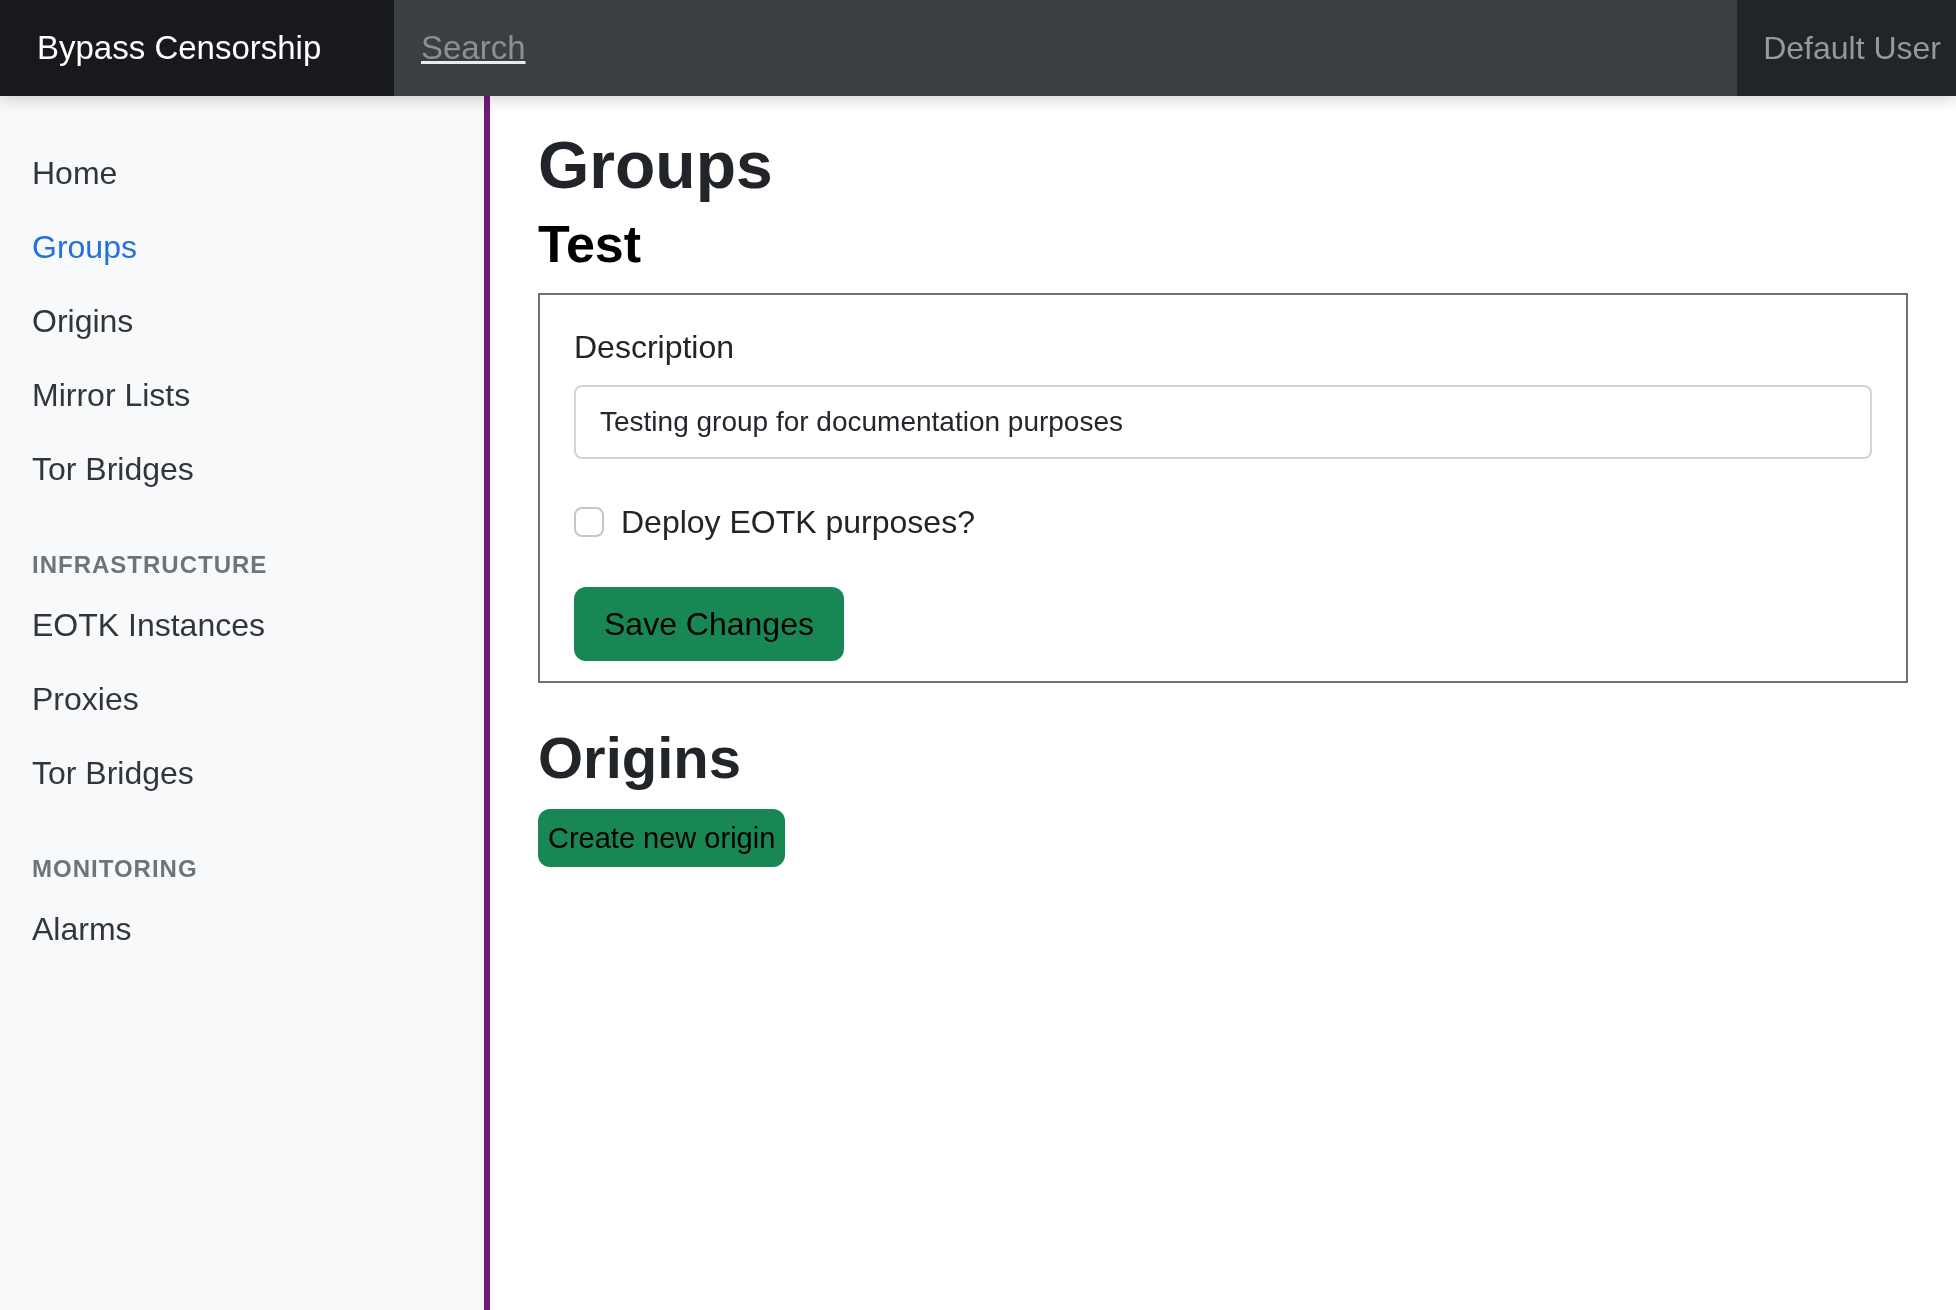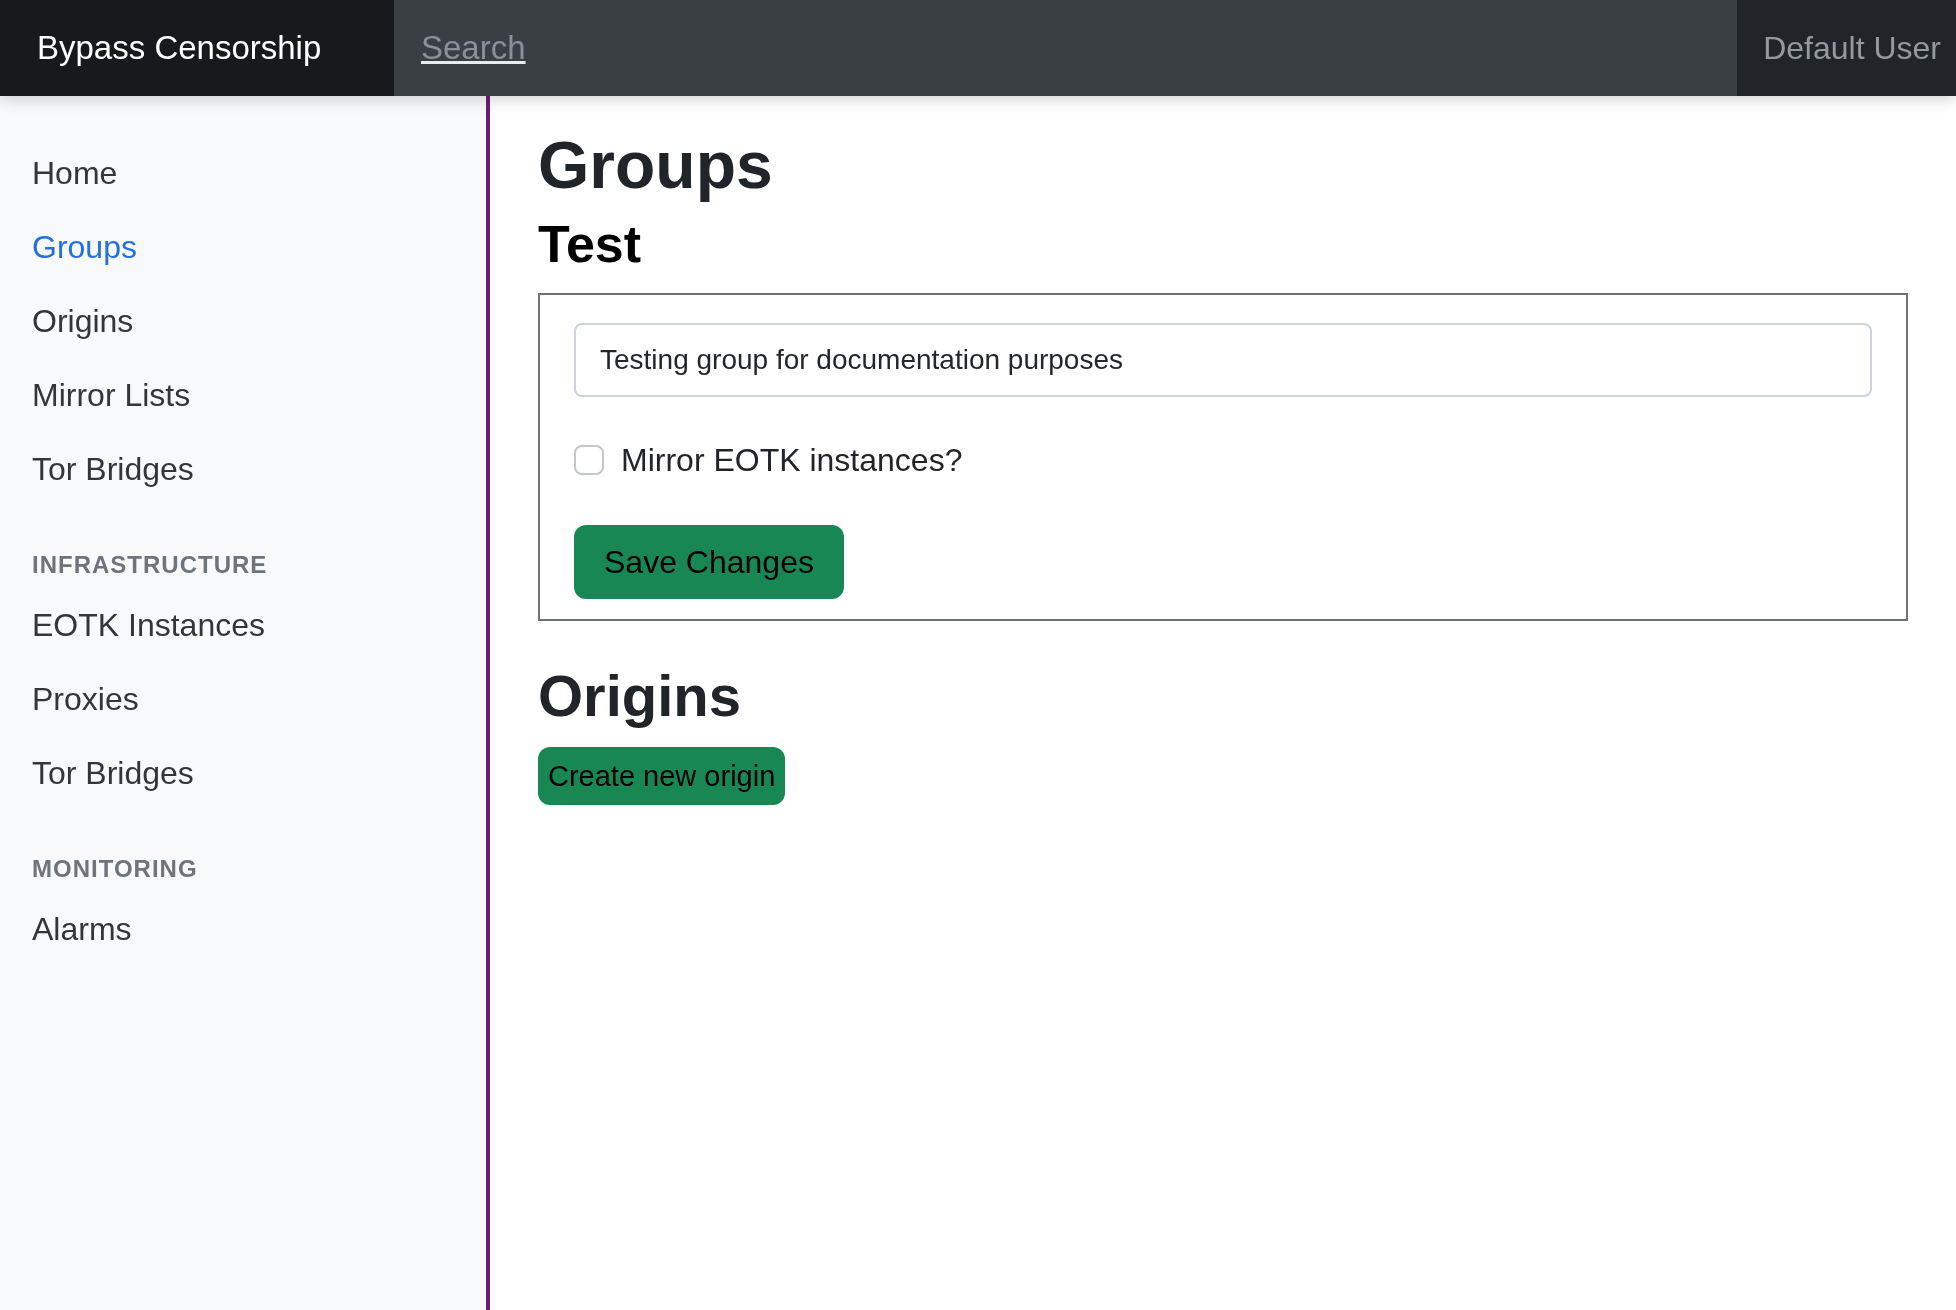--- a/index.html
+++ b/index.html
@@ -59,21 +59,21 @@
   
   .layout {
     display: flex;
     width: 1956px;
     height: 1214px; 
   }
   .sidebar {
     width: 490px;
     flex: 0 0 auto;
     background: #f8f9fa;
-    border-right: 4px solid #701a75;
+    border-right: 6px solid #701a75;
   }
   .sidebar ul {
     list-style: none;
     margin: 0;
     padding: 40px 0 0 0;
   }
   .nav-link {
     display: block;
     padding: 14px 32px;
     line-height: 46px;
@@ -238,24 +238,25 @@
           <a class="nav-link">Alarms</a>
         </li>
     </ul>
   </nav>
 
   <main class="main">
     <h1 class="page-title">Groups</h1>
     <h3 class="group-name">Test</h3>
 
     <fieldset class="group-form">
+      <label class="field-label" for="description-input">Description</label>
       <input id="description-input" class="form-control" type="text" value="Testing group for documentation purposes" style="">
       <div class="form-check">
         <input type="checkbox" id="eotk-checkbox" style="">
-        <label for="eotk-checkbox">Mirror EOTK instances?</label>
+        <label for="eotk-checkbox">Deploy EOTK purposes?</label>
       </div>
       <button class="btn btn-save">Save Changes</button>
     </fieldset>
 
     <h2 class="origins-title">Origins</h2>
     <button class="btn btn-create">Create new origin</button>
   </main>
 
 </div>
 

